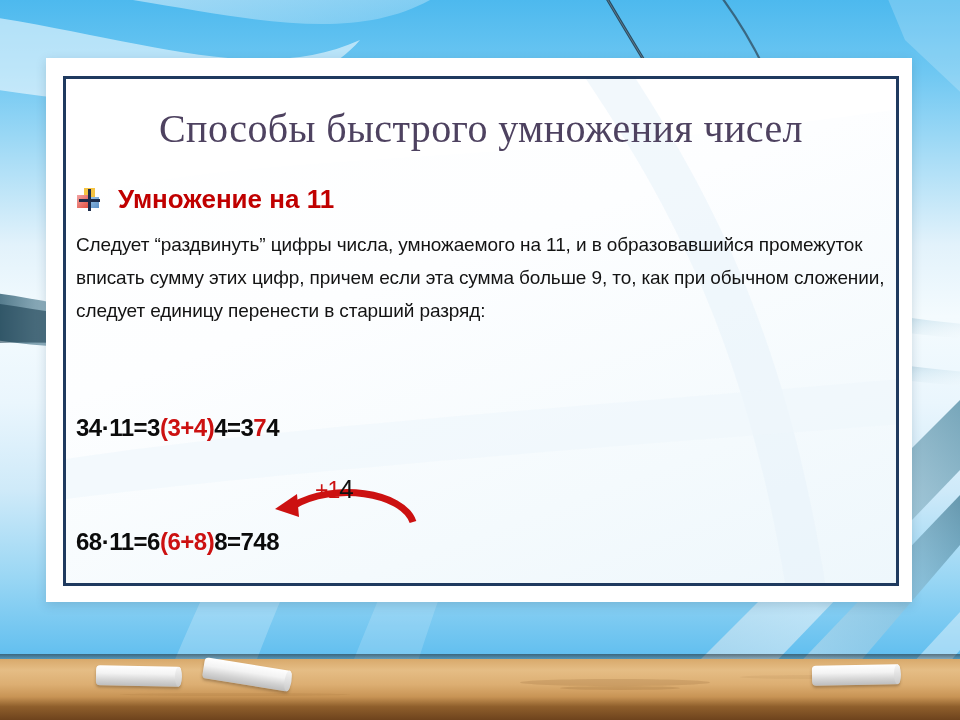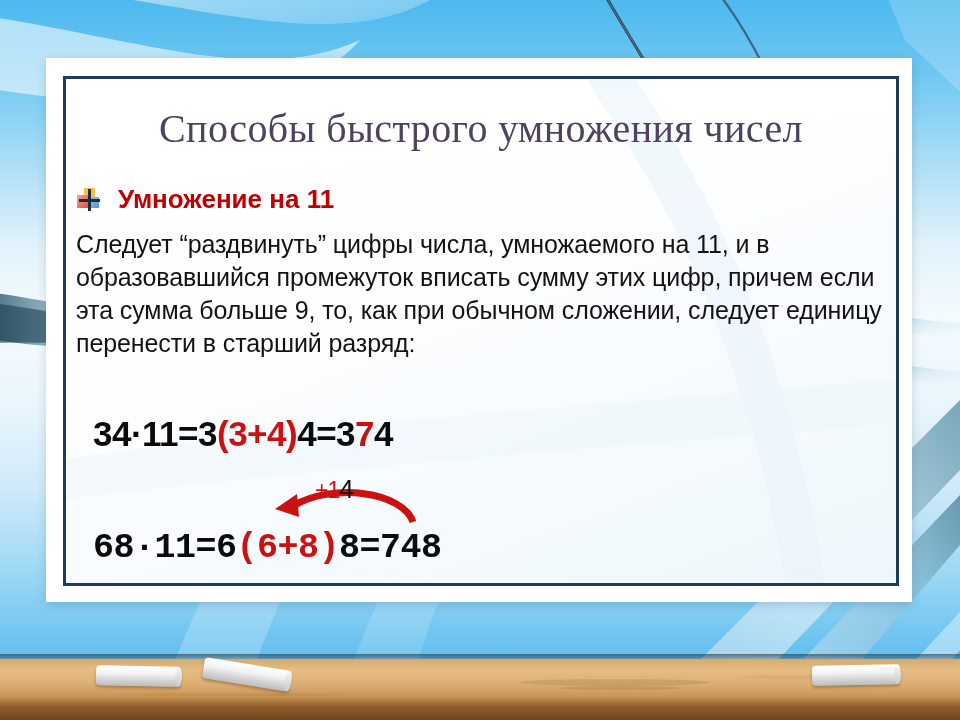--- a/index.html
+++ b/index.html
@@ -114,37 +114,37 @@
     color: #c00000;
     letter-spacing: 0px;
     white-space: nowrap;
   }
 
   #body-paragraph {
     position: absolute;
     left: 13px;
     top: 152px;
     width: 818px;
-    font-size: 25px;
+    font-size: 19px;
     line-height: 33px;
     color: #131313;
     letter-spacing: -0.1px;
   }
 
   .equation {
     position: absolute;
-    left: 30px;
-    font-size: 35px;
+    left: 13px;
+    font-size: 24px;
     font-weight: bold;
     color: #0b0b0b;
     white-space: nowrap;
     letter-spacing: -0.5px;
   }
   #equation-1 { top: 338px; }
-  #equation-2 { top: 452px; font-family: Liberation Mono, monospace; }
+  #equation-2 { top: 452px; }
   .eq-red { color: #cc1111; }
 
   
   #carry-annotation {
     position: absolute;
     left: 200px;
     top: 398px;
     width: 170px;
     height: 52px;
   }

